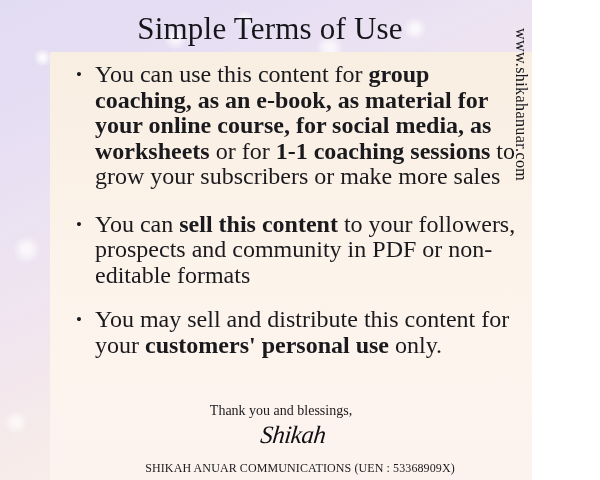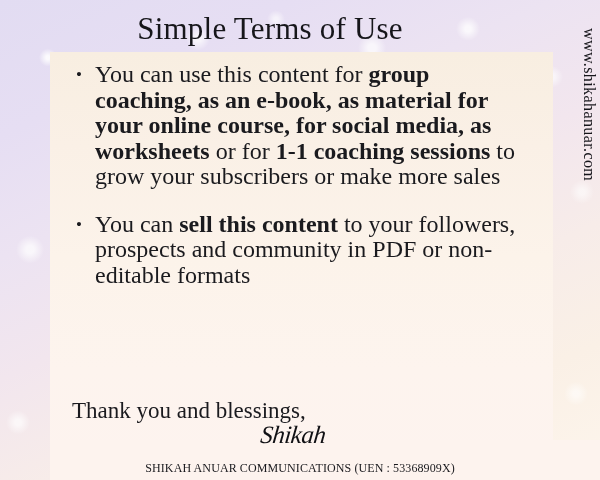--- a/index.html
+++ b/index.html
@@ -8,21 +8,21 @@
   }
   body {
     width: 600px;
     height: 480px;
     overflow: hidden;
     font-family: "Liberation Serif", serif;
   }
 
   #page {
     position: relative;
-    width: 600px;
+    width: 532px;
     height: 480px;
     overflow: hidden;
     background:
       radial-gradient(circle at 8% 12%, rgba(255,255,255,0.85) 0 2px, rgba(255,255,255,0) 9px),
       radial-gradient(circle at 20% 30%, rgba(255,255,255,0.75) 0 3px, rgba(255,255,255,0) 12px),
       radial-gradient(circle at 5% 52%, rgba(255,255,255,0.7) 0 4px, rgba(255,255,255,0) 14px),
       radial-gradient(circle at 27% 66%, rgba(255,255,255,0.6) 0 3px, rgba(255,255,255,0) 11px),
       radial-gradient(circle at 12% 78%, rgba(255,255,255,0.8) 0 5px, rgba(255,255,255,0) 16px),
       radial-gradient(circle at 3% 88%, rgba(255,255,255,0.65) 0 3px, rgba(255,255,255,0) 12px),
       radial-gradient(circle at 33% 8%, rgba(255,255,255,0.7) 0 3px, rgba(255,255,255,0) 12px),
@@ -120,26 +120,26 @@
     color: #1a1a1e;
   }
   .bullet b { font-weight: bold; }
 
   #b1 { margin-bottom: 22px; }
   #b2 { margin-bottom: 19px; }
   #b3 { margin-bottom: 0; }
 
   #thanks {
     position: absolute;
-    left: 72px;
+    left: 60px;
     top: 400px;
     width: 442px;
-    text-align: left;
+    text-align: center;
     font-family: "Liberation Serif", serif;
-    font-size: 23px;
+    font-size: 14px;
     line-height: 22px;
     color: #1a1a1e;
   }
 
   #signature {
     position: absolute;
     left: 72px;
     top: 420px;
     width: 442px;
     text-align: center;
@@ -173,20 +173,21 @@
   <div id="content-panel"></div>
   <div id="bottom-band"></div>
 
   <div id="title">Simple Terms of Use</div>
 
   <div id="website">www.shikahanuar.com</div>
 
   <div id="bullets">
     <div class="bullet" id="b1"><span>You can use this content for </span><b>group coaching, as an e-book, as material for your online course, for social media, as worksheets</b><span> or for </span><b>1-1 coaching sessions</b><span> to grow your subscribers or make more sales</span></div>
     <div class="bullet" id="b2"><span>You can </span><b>sell this content</b><span> to your followers, prospects and community in PDF or non-editable formats</span></div>
+    <div class="bullet" id="b3"><span>You may sell and distribute this content for your </span><b>customers' personal use</b><span> only.</span></div>
   </div>
 
   <div id="thanks">Thank you and blessings,</div>
 
   <div id="signature">Shikah</div>
 
   <div id="company">SHIKAH ANUAR COMMUNICATIONS (UEN : 53368909X)</div>
 
 </div>
 

